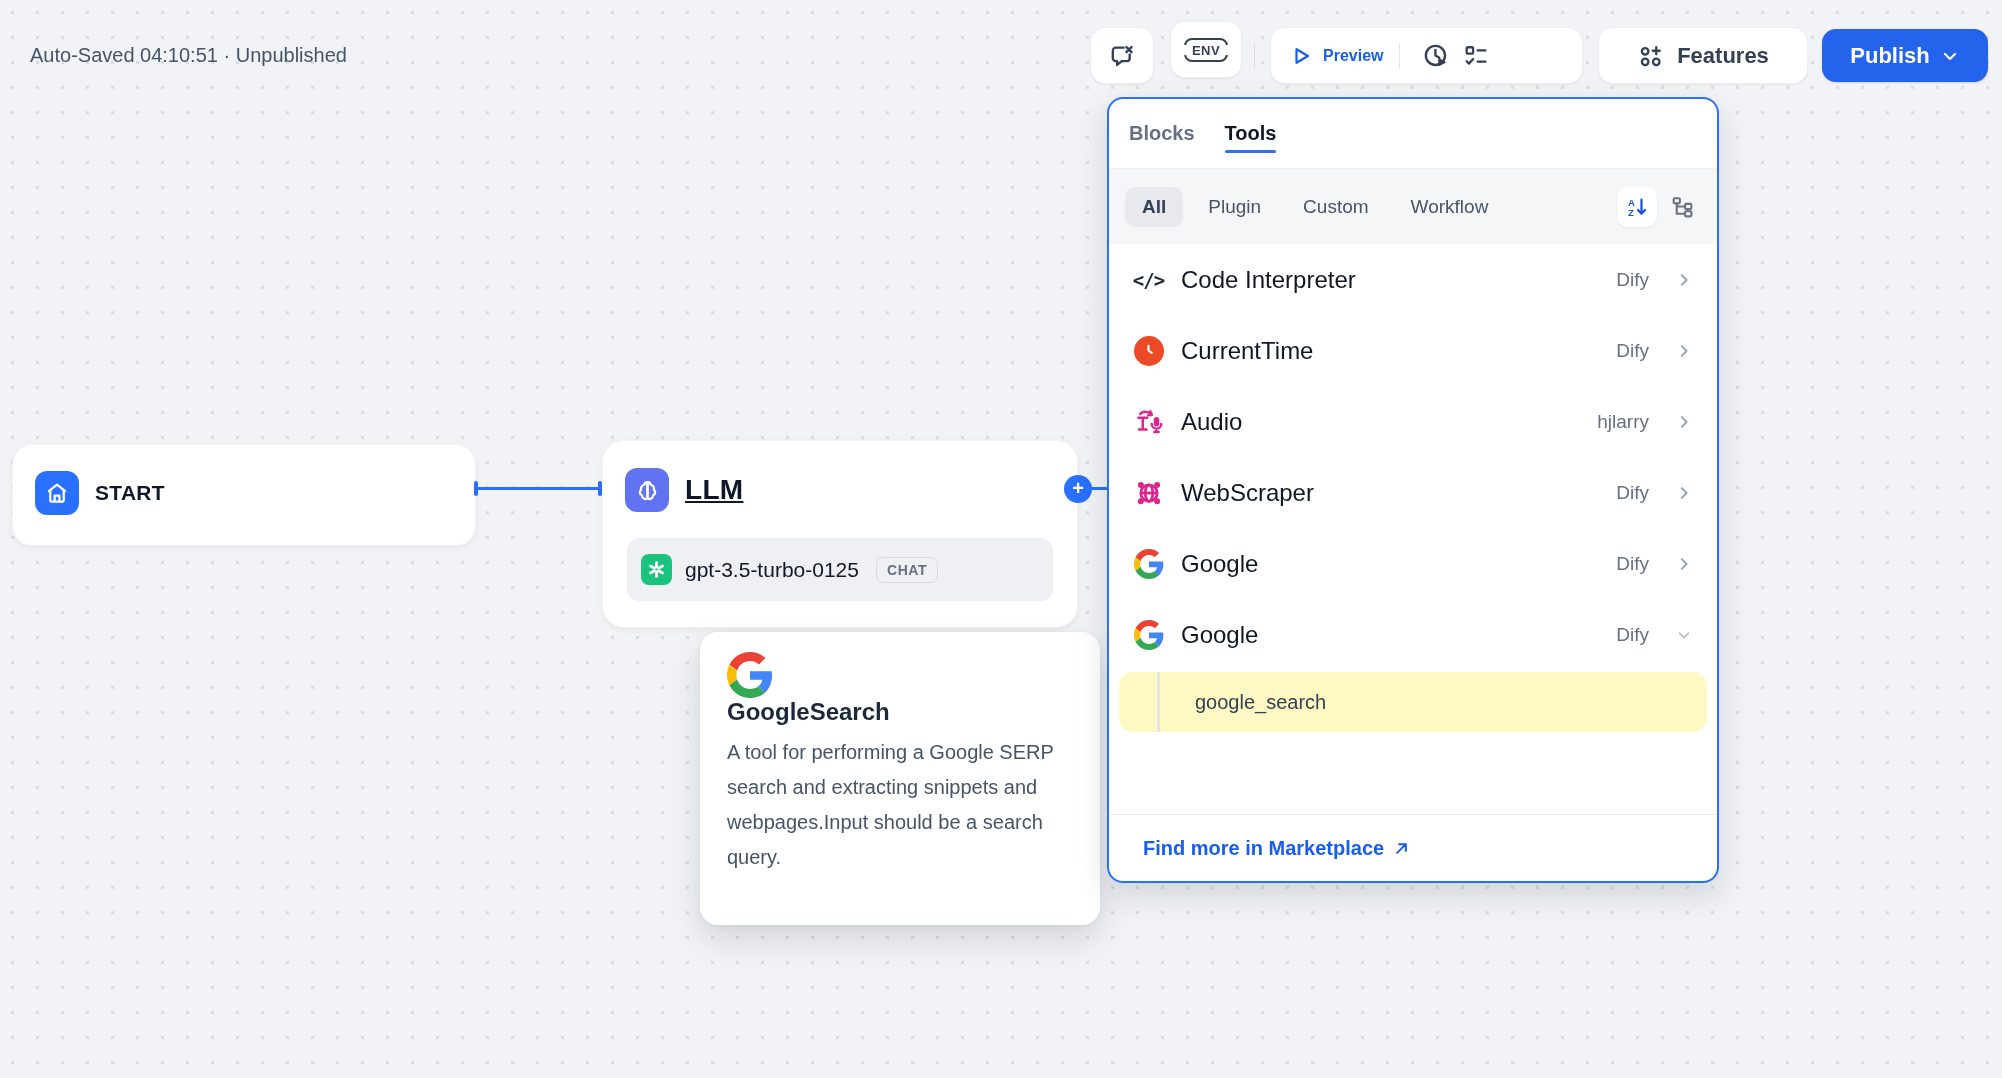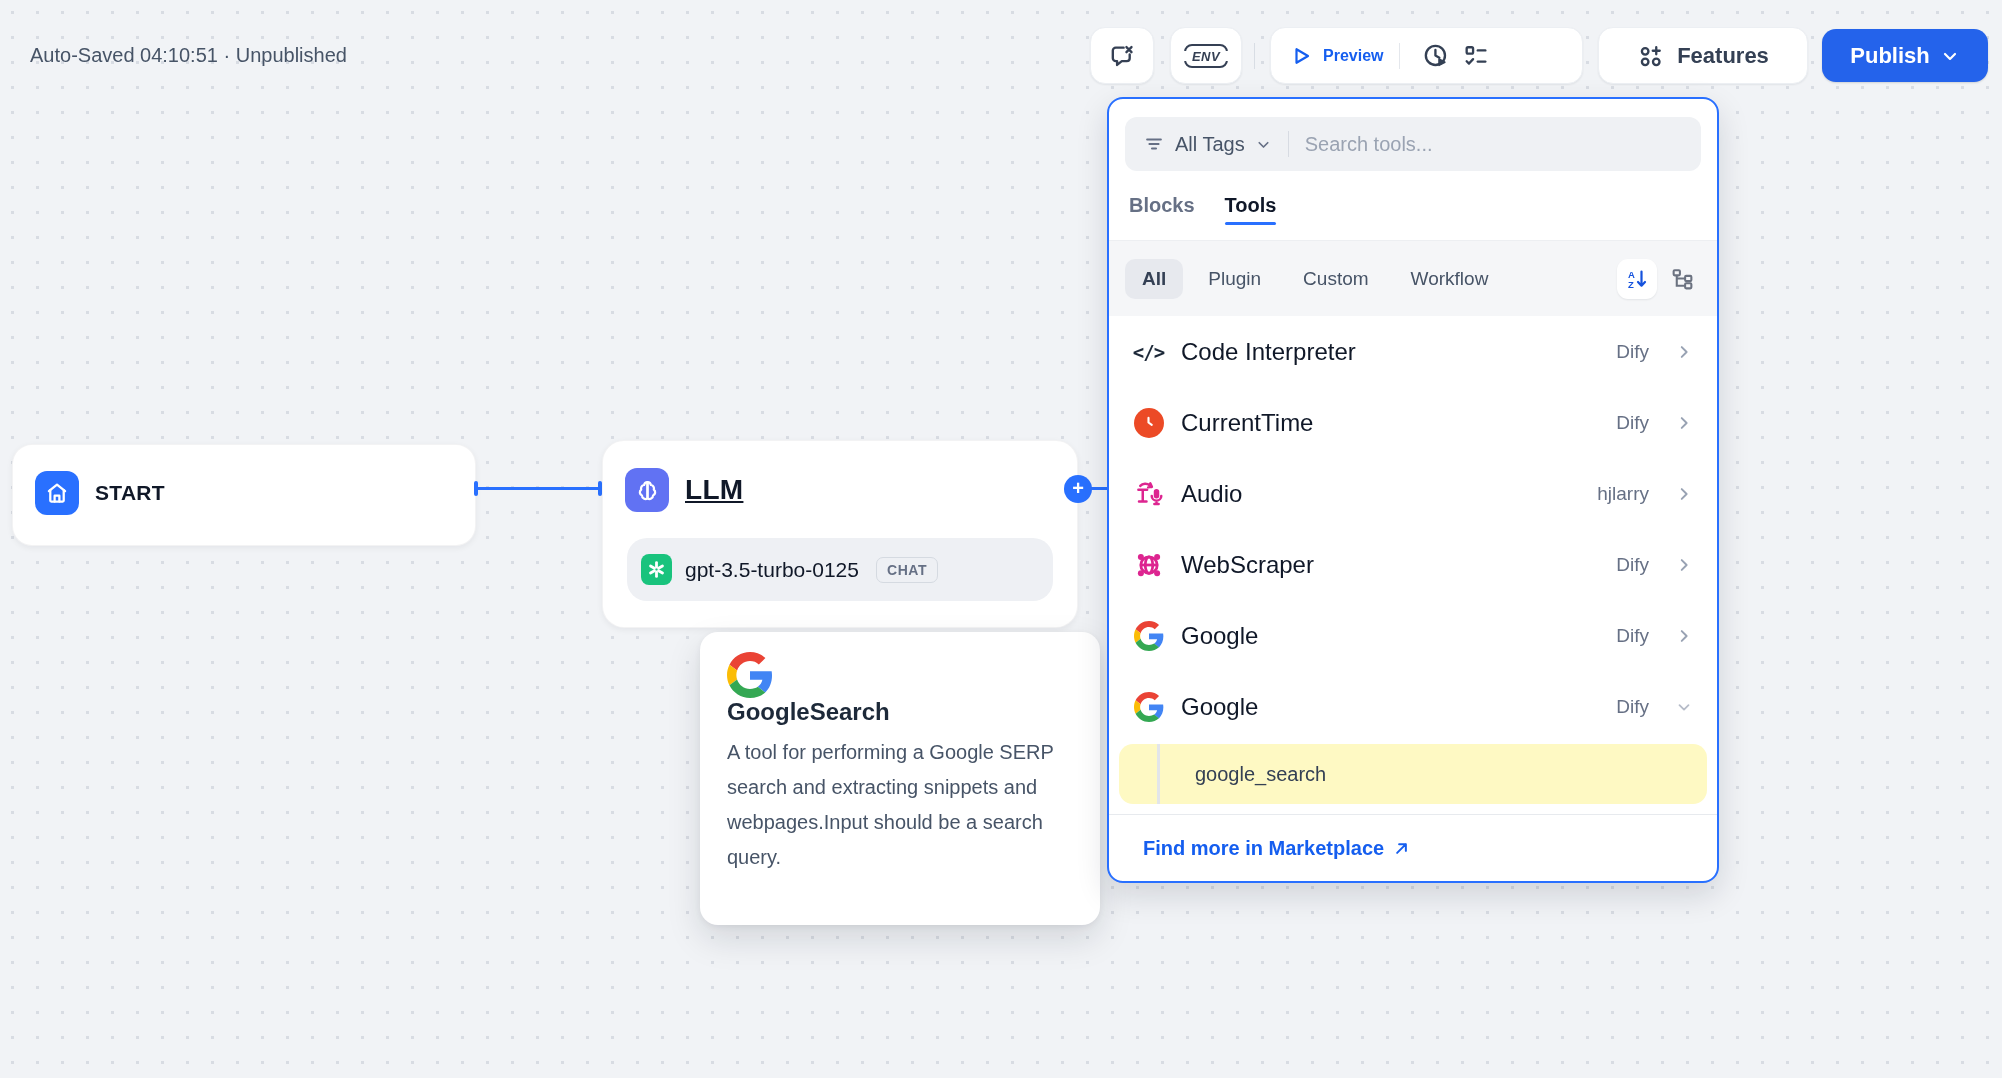--- a/index.html
+++ b/index.html
@@ -16,21 +16,21 @@
 
   
   .autosave { left:30px; top:44px; font-size:20px; color:#475467; }
 
   .toolbar-btn {
     background:#fff; border:1px solid #eceff3; border-radius:15px;
     box-shadow:0 1px 2px rgba(16,24,40,.07);
     display:flex; align-items:center; justify-content:center; cursor:pointer;
   }
   .btn-annotation { left:1090px; top:27px; width:64px; height:57px; }
-  .btn-env { left:1170px; top:27px; width:72px; height:57px;font-style:italic; }
+  .btn-env { left:1170px; top:21px; width:72px; height:57px; }
   .env-chip { position:relative; border:2.5px solid #354054; border-radius:8px;
     padding:3px 6px 2px; font-size:13px; font-weight:800; color:#354054; letter-spacing:.5px; }
   .env-chip .gap { position:absolute; width:6px; height:10px; background:#fff; top:50%; transform:translateY(-50%); }
   .env-chip .gap.l { left:-3px; } .env-chip .gap.r { right:-3px; }
   .group-divider { left:1254px; top:43px; width:1px; height:26px; background:#d8dde4; }
 
   .pill-group { left:1270px; top:27px; width:313px; height:57px; background:#fff;
     border:1px solid #eceff3; border-radius:15px; box-shadow:0 1px 2px rgba(16,24,40,.07);
     display:flex; align-items:center; padding:0 18px; }
   .preview-btn { display:flex; align-items:center; gap:10px; cursor:pointer; }
@@ -53,21 +53,21 @@
     box-shadow:0 2px 6px rgba(16,24,40,.06); }
   .start-node { left:12px; top:444px; width:464px; height:102px; }
   .node-title-row { display:flex; align-items:center; gap:16px; padding:26px 24px 0 22px; }
   .node-icon { width:44px; height:44px; border-radius:12px; display:flex; align-items:center; justify-content:center; flex:0 0 auto; }
   .start-icon { background:#2970ff; }
   .llm-icon { background:#6172f3; }
   .node-title { font-size:21px; font-weight:700; color:#101828; letter-spacing:.3px; }
 
   .llm-node { left:602px; top:440px; width:476px; height:188px; border-radius:22px; }
   .model-row { position:absolute; left:24px; right:24px; top:97px; height:63px;
-    background:#eef0f4; border-radius:20px; display:flex; align-items:center; padding:0 14px; gap:13px; }
+    background:#eef0f4; border-radius:12px; display:flex; align-items:center; padding:0 14px; gap:13px; }
   .model-name { font-size:21px; font-weight:500; color:#101828; }
   .openai-icon { width:31px; height:31px; border-radius:8px; background:#19c37d;
     display:flex; align-items:center; justify-content:center; flex:0 0 auto; }
   .chat-badge { margin-left:4px; font-size:14px; font-weight:600; color:#667085; letter-spacing:.6px;
     border:1.5px solid #d5dae1; border-radius:7px; padding:4px 10px; background:transparent; }
 
   .edge { background:#2970ff; height:3px; }
   .edge-cap { width:3.5px; height:15px; background:#2970ff; border-radius:2px; }
 
   .plus-btn { left:1064px; top:475px; width:28px; height:28px; border-radius:50%;
@@ -266,37 +266,20 @@
       <path fill="#FBBC05" d="M10.53 28.59c-.48-1.45-.76-2.99-.76-4.59s.27-3.14.76-4.59l-7.98-6.19C.92 16.46 0 20.12 0 24c0 3.88.92 7.54 2.56 10.78l7.97-6.19z"></path>
       <path fill="#34A853" d="M24 48c6.48 0 11.93-2.13 15.89-5.81l-7.73-6c-2.15 1.45-4.92 2.3-8.16 2.3-6.26 0-11.57-4.22-13.47-9.91l-7.98 6.19C6.51 42.62 14.62 48 24 48z"></path>
     </svg>
   </span>
   <div class="tooltip-title">GoogleSearch</div>
   <div class="tooltip-desc">A tool for performing a Google SERP search and extracting snippets and webpages.Input should be a search query.</div>
 </div>
 
 <div class="abs panel">
 
-  <div class="search-bar">
-    <div class="tags-filter">
-      <span>
-        <svg width="22" height="22" viewBox="0 0 24 24" fill="none" stroke="#667085" stroke-width="2.2" stroke-linecap="round">
-          <path d="M4.5 7h15M7 12h10M9.8 17h4.4"></path>
-        </svg>
-      </span>
-      <span>All Tags</span>
-      <span>
-        <svg width="17" height="17" viewBox="0 0 24 24" fill="none" stroke="#667085" stroke-width="2.4" stroke-linecap="round" stroke-linejoin="round">
-          <path d="M6 9.5l6 6 6-6"></path>
-        </svg>
-      </span>
-    </div>
-    <div class="search-divider"></div>
-    <input class="search-input" value="" placeholder="Search tools..." style="">
-  </div>
 
   <div class="tabs-row">
       <div class="tab">Blocks</div>
       <div class="tab active">Tools</div>
     </div>
 
   <div class="subtab-band">
     <div style="display:flex;align-items:center;">
         <div class="subtab active">All</div>
         <div class="subtab">Plugin</div>

